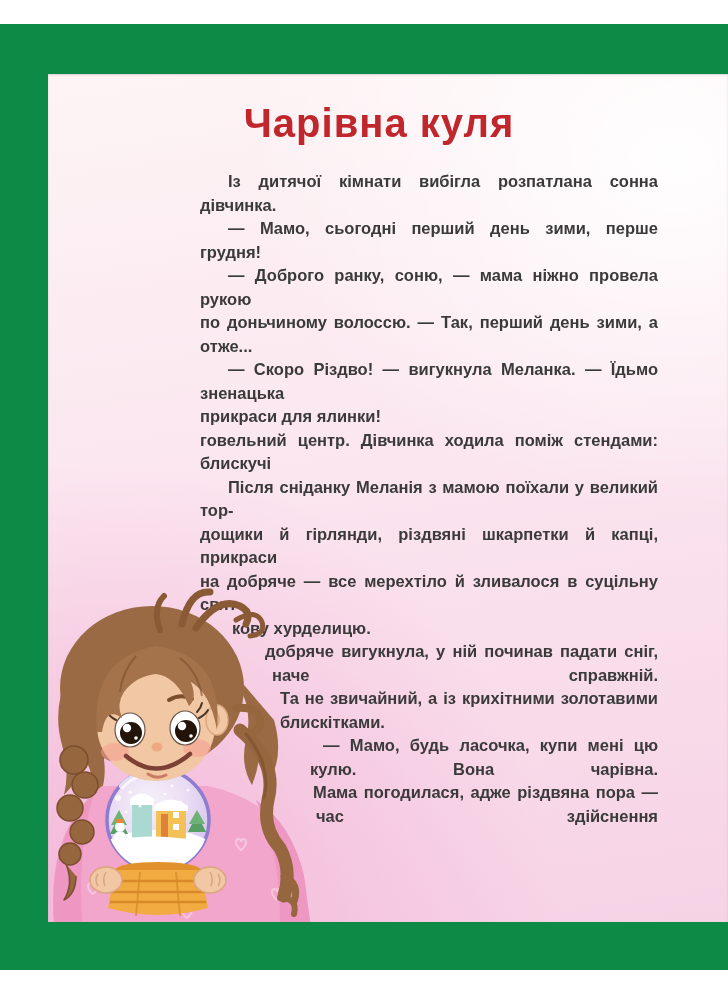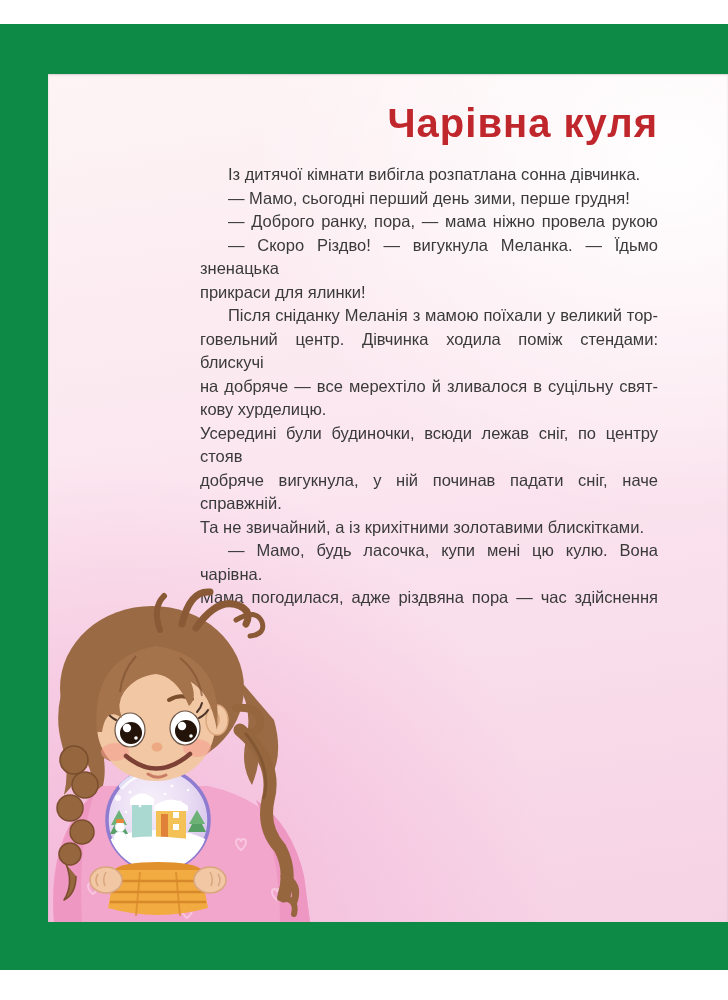--- a/index.html
+++ b/index.html
@@ -14,24 +14,24 @@
   .page{
     position:absolute;left:48px;top:74px;width:680px;height:848px;overflow:hidden;
     background:
       radial-gradient(ellipse 120% 80% at 92% 10%, rgba(255,255,255,.95) 0%, rgba(255,255,255,0) 52%),
       radial-gradient(ellipse 95% 80% at 10% 100%, rgba(243,180,216,.95) 0%, rgba(243,180,216,0) 68%),
       linear-gradient(172deg,#fdf4f5 0%,#fbe6ef 45%,#f6d2e5 100%);
     box-shadow:inset 0 1px 2px rgba(120,90,90,.25);
   }
   .content{position:absolute;left:52px;top:0;width:558px}
   h1.title{
-    margin:26px 0 17px;font-size:40px;line-height:46px;font-weight:bold;
-    color:#c0272c;text-align:right;letter-spacing:1px;
+    margin:26px 0 24px;font-size:40px;line-height:46px;font-weight:bold;
+    color:#c0272c;text-align:center;letter-spacing:1px;
   }
-  .flow{font-size:16.5px;line-height:23.5px;font-weight:normal;color:#3a3a3a}
+  .flow{font-size:16.5px;line-height:23.5px;font-weight:bold;color:#3a3a3a}
   .sp{float:left;clear:left;height:23.5px}
   .sp1{margin-top:423px;width:100px}
   .sp2{width:132px}.sp3{width:165px}.sp4{width:172px}.sp5{width:160px}
   .sp6{width:180px}.sp7{width:195px}.sp8{width:210px}.sp9{width:213px}
   .sp10{width:216px}.sp11{width:215px}.sp12{width:160px}.sp13{width:180px}
   .line{text-align:justify;text-align-last:justify}
   .line.p-start{text-indent:28px}
   .line.p-end{text-align-last:left}
   .girl{position:absolute;left:-8px;top:506px;width:340px;height:342px}
 </style>
@@ -58,38 +58,39 @@
       <div class="sp sp10"></div>
       <div class="sp sp11"></div>
       <div class="sp sp12"></div>
       <div class="sp sp13"></div>
       <div class="lines">
 
           <div class="line p-start p-end">Із дитячої кімнати вибігла розпатлана сонна дівчинка.</div>
 
           <div class="line p-start p-end">— Мамо, сьогодні перший день зими, перше грудня!</div>
 
-          <div class="line p-start">— Доброго ранку, пора, — мама ніжно провела рукою</div>
-
+          <div class="line p-start">— Доброго ранку, соню, — мама ніжно провела рукою</div>
+
+          <div class="line p-end">по доньчиному волоссю. — Так, перший день зими, а отже...</div>
 
           <div class="line p-start">— Скоро Різдво! — вигукнула Меланка. — Їдьмо зненацька</div>
 
           <div class="line p-end">прикраси для ялинки!</div>
 
+          <div class="line">говельний центр. Дівчинка ходила поміж стендами: блискучі</div>
+
           <div class="line p-start">Після сніданку Меланія з мамою поїхали у великий тор-</div>
 
-          <div class="line">говельний центр. Дівчинка ходила поміж стендами: блискучі</div>
-
+          <div class="line">дощики й гірлянди, різдвяні шкарпетки й капці, прикраси</div>
 
           <div class="line">на добряче — все мерехтіло й зливалося в суцільну свят-</div>
 
           <div class="line p-end">кову хурделицю.</div>
 
 
-          <div class="line">Усередині були будиночки, всюди лежав сніг, по центру стояв</div>
 
 
           <div class="line">добряче вигукнула, у ній починав падати сніг, наче справжній.</div>
 
           <div class="line p-end">Та не звичайний, а із крихітними золотавими блискітками.</div>
 
           <div class="line p-start">— Мамо, будь ласочка, купи мені цю кулю. Вона чарівна.</div>
 
           <div class="line">Мама погодилася, адже різдвяна пора — час здійснення</div>
 

